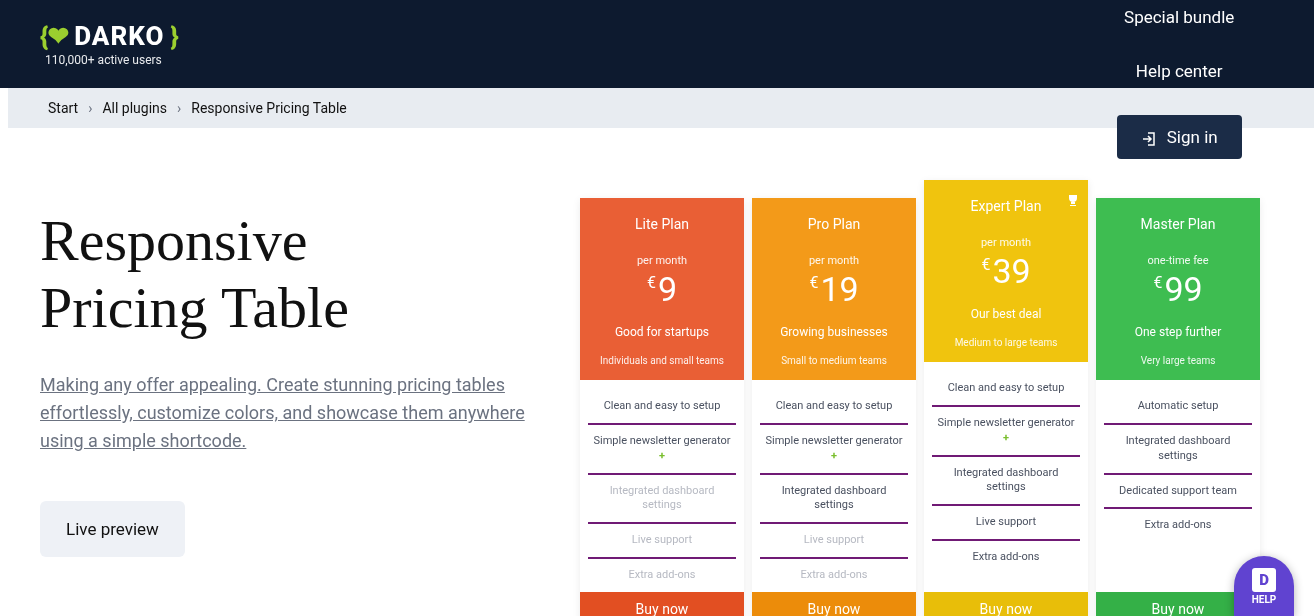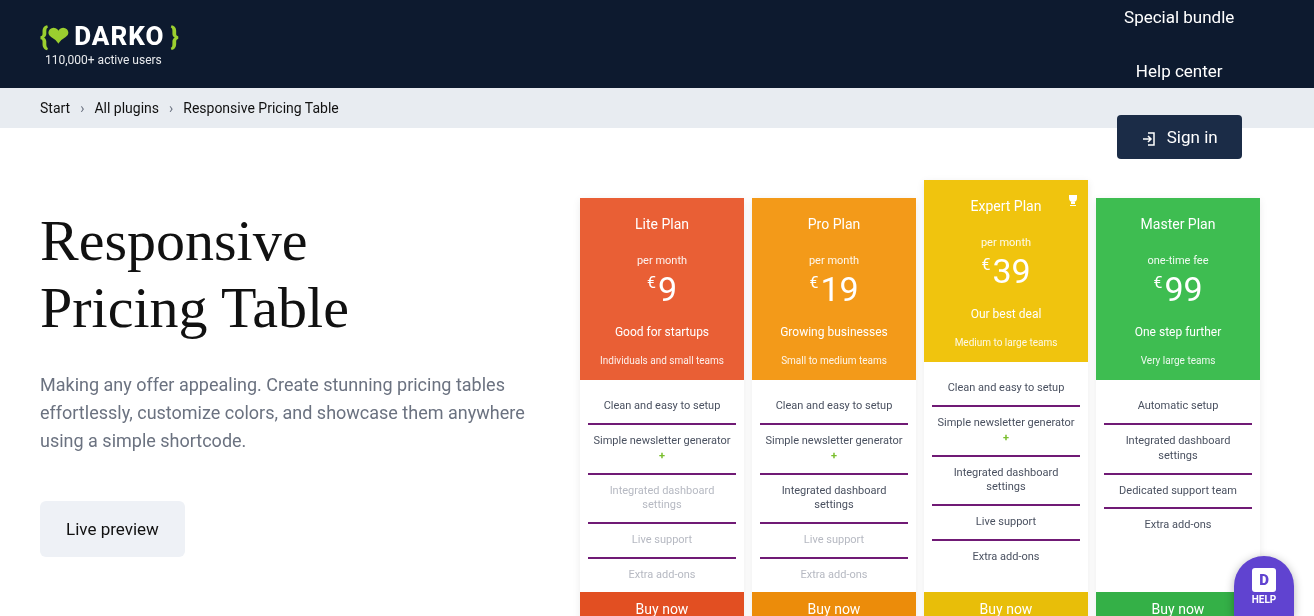--- a/index.html
+++ b/index.html
@@ -9,27 +9,27 @@
   .logo-row{display:flex;align-items:center;gap:6px;}
   .logo-brace{color:#9bcf2f;font-size:26px;font-weight:900;letter-spacing:-1px;}
   .logo-text{color:#fff;font-size:26px;font-weight:800;letter-spacing:1px;}
   .logo-sub{color:#e8eaed;font-size:12px;margin-top:2px;margin-left:5px;}
   .nav{display:flex;align-items:center;gap:34px;flex-direction:column;}
   .nav-item{color:#fff;font-size:17px;cursor:pointer;}
   .btn-group{display:flex;}
   .btn-main{background:#1b2c47;color:#fff;padding:12px 20px;border-radius:4px 0 0 4px;font-size:17px;cursor:pointer;}
   .btn-drop{background:#253a59;color:#fff;width:32px;height:44px;display:flex;align-items:center;justify-content:center;border-radius:0 4px 4px 0;cursor:pointer;}
   .signin{background:#1b2c47;color:#fff;padding:12px 24px;border-radius:4px;font-size:17px;display:flex;align-items:flex-end;gap:10px;cursor:pointer;}
-  .breadcrumb{background:#e8ecf1;height:40px;display:flex;align-items:center;padding:0 40px;font-size:14px;color:#111;gap:10px;}
+  .breadcrumb{background:#e8ecf1;height:40px;display:flex;align-items:center;padding:0 40px;font-size:14px;color:#111;gap:10px;margin-left:8px;}
   .bc-item{cursor:pointer;}
   .bc-sep{color:#6b7280;}
   .main{display:flex;padding:70px 40px 0 40px;gap:30px;}
   .hero{width:510px;}
   .hero h1{font-family:Georgia,"Times New Roman",serif;font-size:58px;font-weight:400;line-height:1.15;color:#111;margin-top:10px;}
-  .hero p{color:#6b7280;font-size:18px;line-height:1.55;margin-top:30px;}
+  .hero p{color:#6b7280;font-size:18px;line-height:1.55;margin-top:30px;text-decoration:underline;}
   .hero-btns{display:flex;gap:18px;margin-top:46px;}
   .btn-green{background:#7abf2e;color:#fff;padding:18px 26px;border-radius:4px;font-size:17px;cursor:pointer;}
   .btn-grey{background:#eef1f6;color:#111;padding:18px 26px;border-radius:6px;font-size:17px;cursor:pointer;}
   .plans{display:flex;gap:8px;}
   .plan{width:164px;background:#fff;box-shadow:0 2px 8px rgba(0,0,0,0.08);display:flex;flex-direction:column;}
   .plan.featured{width:164px;margin-top:-18px;}
   .plan-head{color:#fff;text-align:center;padding:18px 6px 14px;position:relative;}
   .plan-name{font-size:14px;}
   .plan-period{font-size:11px;margin-top:22px;opacity:0.92;}
   .plan-price{font-size:34px;font-weight:400;display:flex;justify-content:center;align-items:flex-start;gap:2px;margin-top:2px;}

